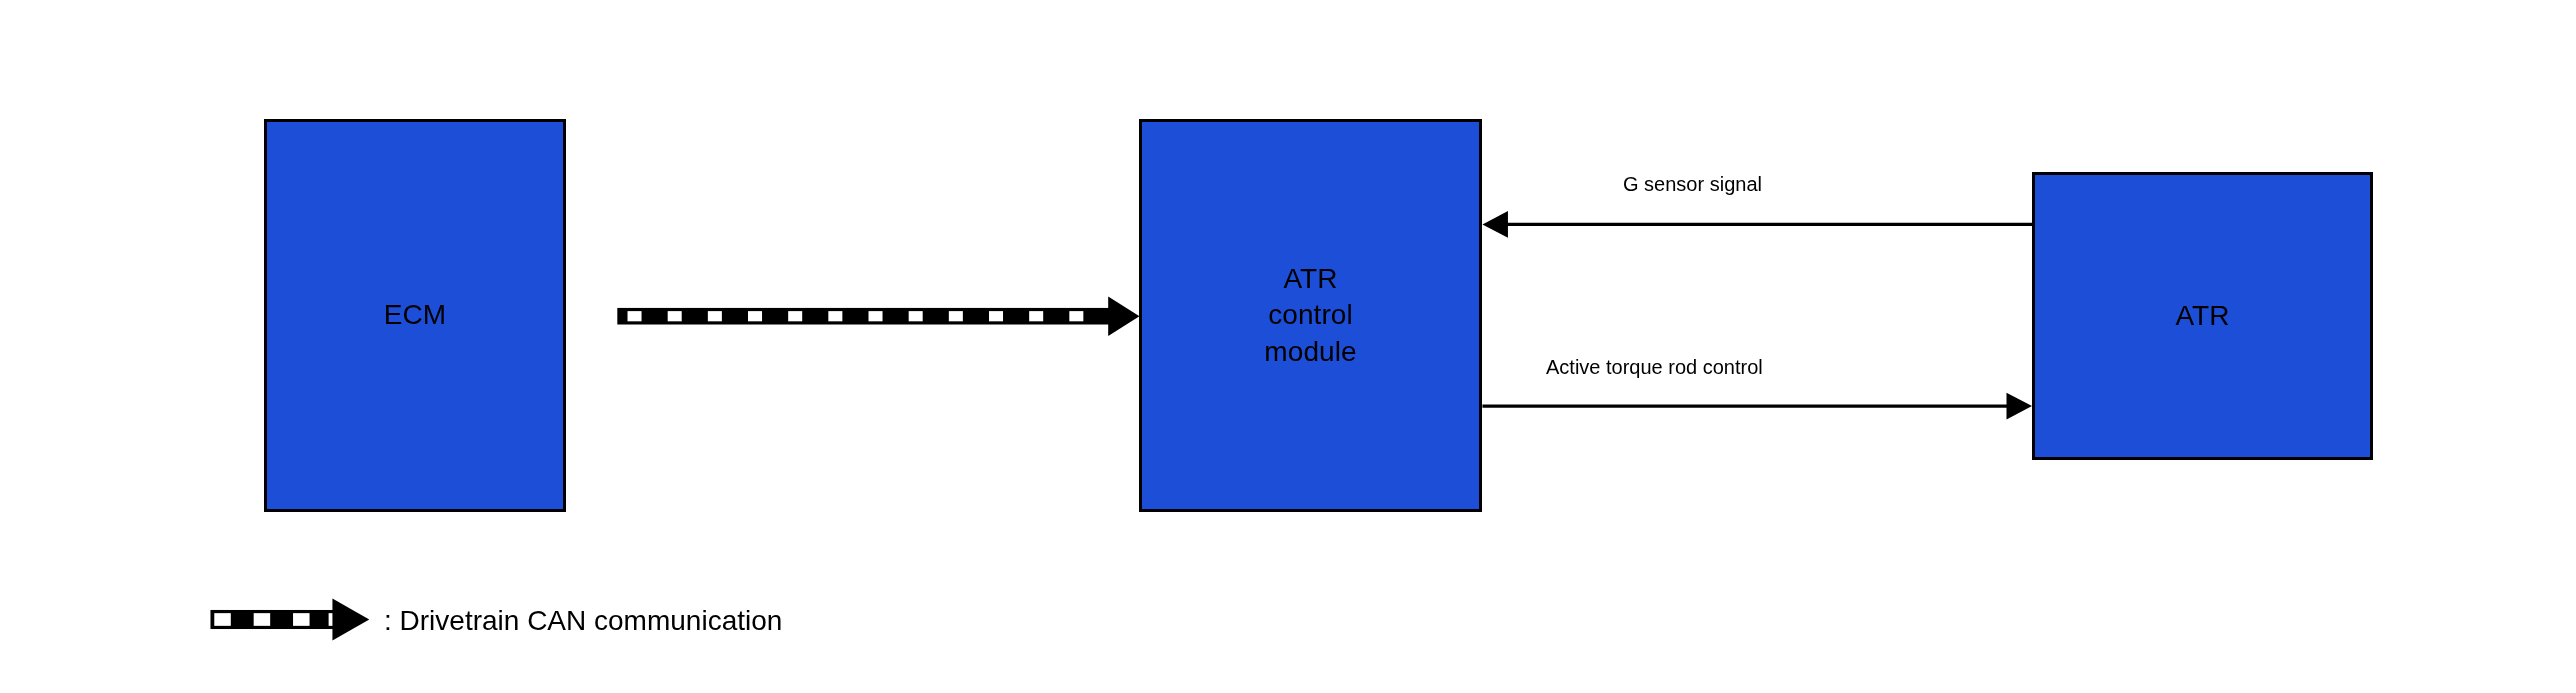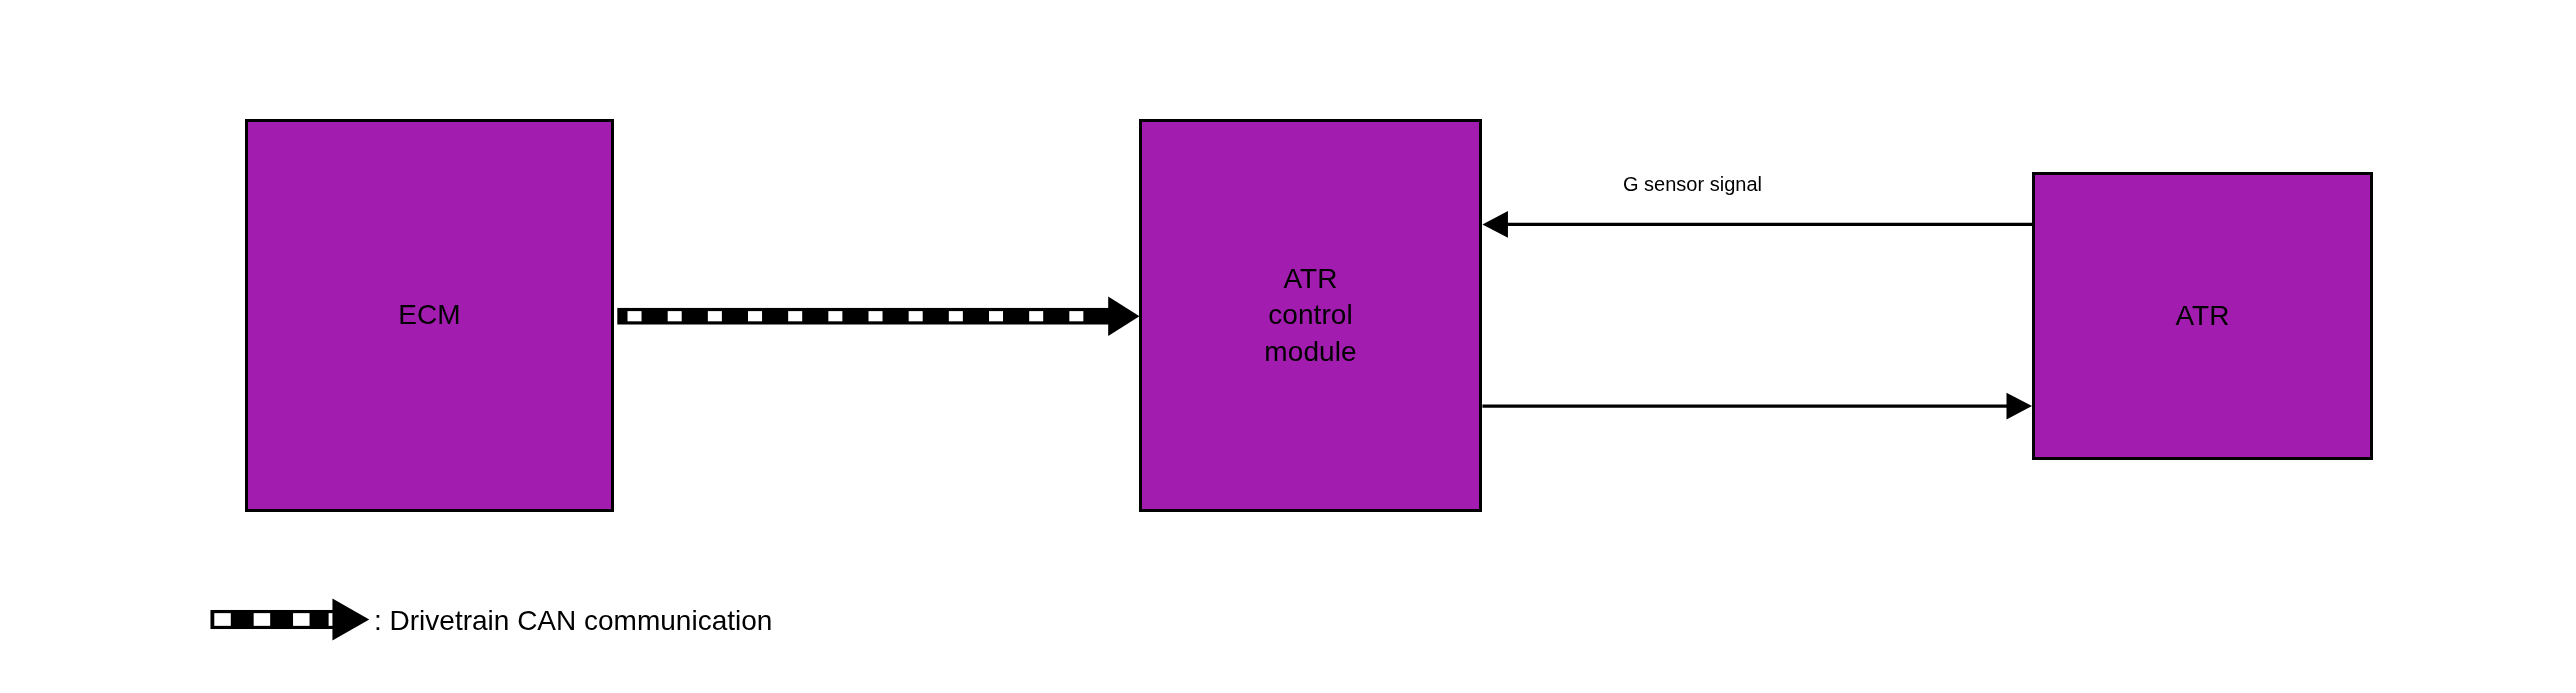--- a/index.html
+++ b/index.html
@@ -18,36 +18,36 @@
     width: 2576px;
     height: 693px;
     background: #ffffff;
     overflow: hidden;
   }
 
   
   .node-box {
     position: absolute;
     box-sizing: border-box;
-    background: #a21caf;
+    background: #1d4ed8;
     border: 3.2px solid #000000;
     display: flex;
     align-items: center;
     justify-content: center;
     text-align: center;
   }
   .node-label {
     font-size: 28px;
     line-height: 1.30;
     letter-spacing: 0.1px;
     color: #000000;
     white-space: pre-line;
   }
 
-  #node-ecm        { left: 245px;  top: 119px; width: 369px; height: 393px; }
+  #node-ecm        { left: 264px;  top: 119px; width: 302px; height: 393px; }
   #node-atr-module { left: 1139px; top: 119px; width: 343px; height: 393px; }
   #node-atr        { left: 2032px; top: 172px; width: 341px; height: 288px; }
 
   
   .edge-label {
     position: absolute;
     font-size: 20px;
     line-height: 1.1;
     color: #000000;
     white-space: nowrap;
@@ -77,21 +77,21 @@
   #legend-can-arrow-icon {
     display: block;
     width: 161px;
     height: 47px;
   }
   #legend-text {
     font-size: 28px;
     line-height: 1;
     color: #000000;
     white-space: nowrap;
-    margin-left: 3px;
+    margin-left: 13px;
     position: relative;
     top: 1.3px;
   }
 </style>
 </head>
 <body>
 
 <div id="diagram-root">
 
   <svg id="connector-layer" viewBox="0 0 4040 1087" width="2576" height="693" xmlns="http://www.w3.org/2000/svg">
@@ -137,20 +137,21 @@
 module</span>
   </div>
 
   <div class="node-box" id="node-atr">
     <span class="node-label">ATR</span>
   </div>
 
 
   <div class="edge-label" id="label-g-sensor">G sensor signal</div>
 
+  <div class="edge-label" id="label-torque-rod">Active torque rod control</div>
 
   <div id="legend">
     <svg id="legend-can-arrow-icon" viewBox="0 0 252 74" width="161" height="47" xmlns="http://www.w3.org/2000/svg">
 
       <rect x="0" y="22" width="196" height="30" fill="#000000"></rect>
 
       <rect x="6" y="27" width="26" height="20" fill="#ffffff"></rect>
       <rect x="68" y="27" width="26" height="20" fill="#ffffff"></rect>
       <rect x="130" y="27" width="26" height="20" fill="#ffffff"></rect>
       <rect x="186" y="27" width="10" height="20" fill="#ffffff"></rect>

